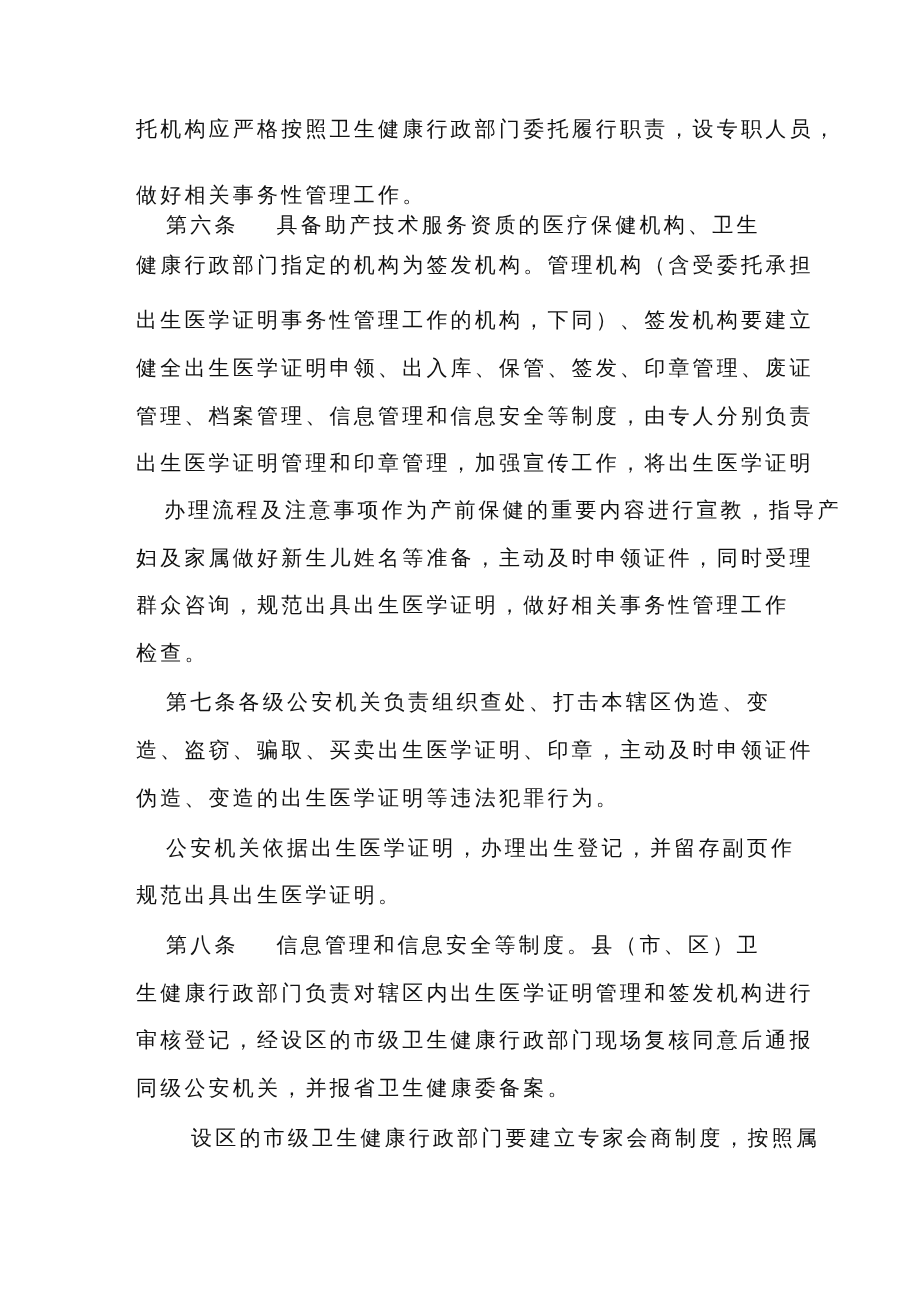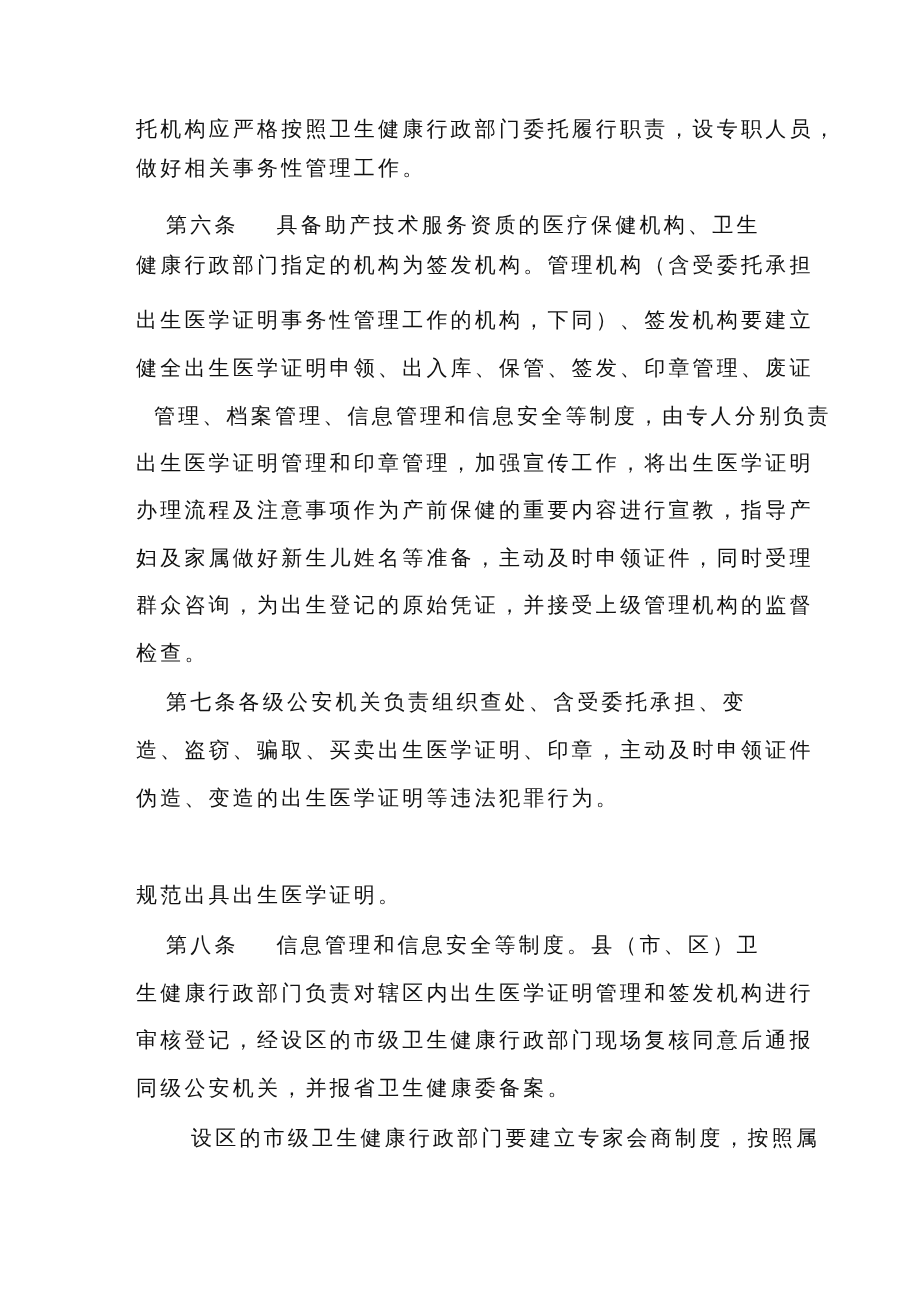--- a/index.html
+++ b/index.html
@@ -34,39 +34,40 @@
     .indent1 { left: 166px; }
     .indent2 { left: 191px; }
     .gap { display: inline-block; width: 38px; }
   </style>
 </head>
 <body>
 
 <div class="page">
 
   <div class="line" style="top:116px;">托机构应严格按照卫生健康行政部门委托履行职责，设专职人员，</div>
-  <div class="line" style="top:155px;text-align:center;">做好相关事务性管理工作。</div>
+  <div class="line" style="top:182px;text-align:center;">做好相关事务性管理工作。</div>
 
   <div class="line indent1" style="top:212px;">
     <span>第六条</span><span class="gap"></span><span>具备助产技术服务资质的医疗保健机构、卫生</span>
   </div>
   <div class="line" style="top:252px;">健康行政部门指定的机构为签发机构。管理机构（含受委托承担</div>
   <div class="line" style="top:307px;">出生医学证明事务性管理工作的机构，下同）、签发机构要建立</div>
   <div class="line" style="top:355px;">健全出生医学证明申领、出入库、保管、签发、印章管理、废证</div>
-  <div class="line" style="top:403px;margin-left:18px;">管理、档案管理、信息管理和信息安全等制度，由专人分别负责</div>
+  <div class="line" style="top:403px;">管理、档案管理、信息管理和信息安全等制度，由专人分别负责</div>
   <div class="line" style="top:450px;text-align:right;">出生医学证明管理和印章管理，加强宣传工作，将出生医学证明</div>
-  <div class="line" style="top:497px;">办理流程及注意事项作为产前保健的重要内容进行宣教，指导产</div>
+  <div class="line" style="top:497px;margin-left:28px;">办理流程及注意事项作为产前保健的重要内容进行宣教，指导产</div>
   <div class="line" style="top:545px;">妇及家属做好新生儿姓名等准备，主动及时申领证件，同时受理</div>
-  <div class="line" style="top:592px;">群众咨询，为出生登记的原始凭证，并接受上级管理机构的监督</div>
+  <div class="line" style="top:592px;">群众咨询，规范出具出生医学证明，做好相关事务性管理工作</div>
   <div class="line" style="top:640px;">检查。</div>
 
-  <div class="line indent1" style="top:689px;">第七条各级公安机关负责组织查处、含受委托承担、变</div>
+  <div class="line indent1" style="top:689px;">第七条各级公安机关负责组织查处、打击本辖区伪造、变</div>
   <div class="line" style="top:737px;">造、盗窃、骗取、买卖出生医学证明、印章，主动及时申领证件</div>
   <div class="line" style="top:785px;">伪造、变造的出生医学证明等违法犯罪行为。</div>
 
+  <div class="line indent1" style="top:835px;">公安机关依据出生医学证明，办理出生登记，并留存副页作</div>
   <div class="line" style="top:882px;">规范出具出生医学证明。</div>
 
   <div class="line indent1" style="top:932px;">
     <span>第八条</span><span class="gap"></span><span>信息管理和信息安全等制度。县（市、区）卫</span>
   </div>
   <div class="line" style="top:1027px;">审核登记，经设区的市级卫生健康行政部门现场复核同意后通报</div>
   <div class="line" style="top:980px;">生健康行政部门负责对辖区内出生医学证明管理和签发机构进行</div>
   <div class="line" style="top:1075px;">同级公安机关，并报省卫生健康委备案。</div>
 
   <div class="line indent2" style="top:1125px;">设区的市级卫生健康行政部门要建立专家会商制度，按照属</div>

